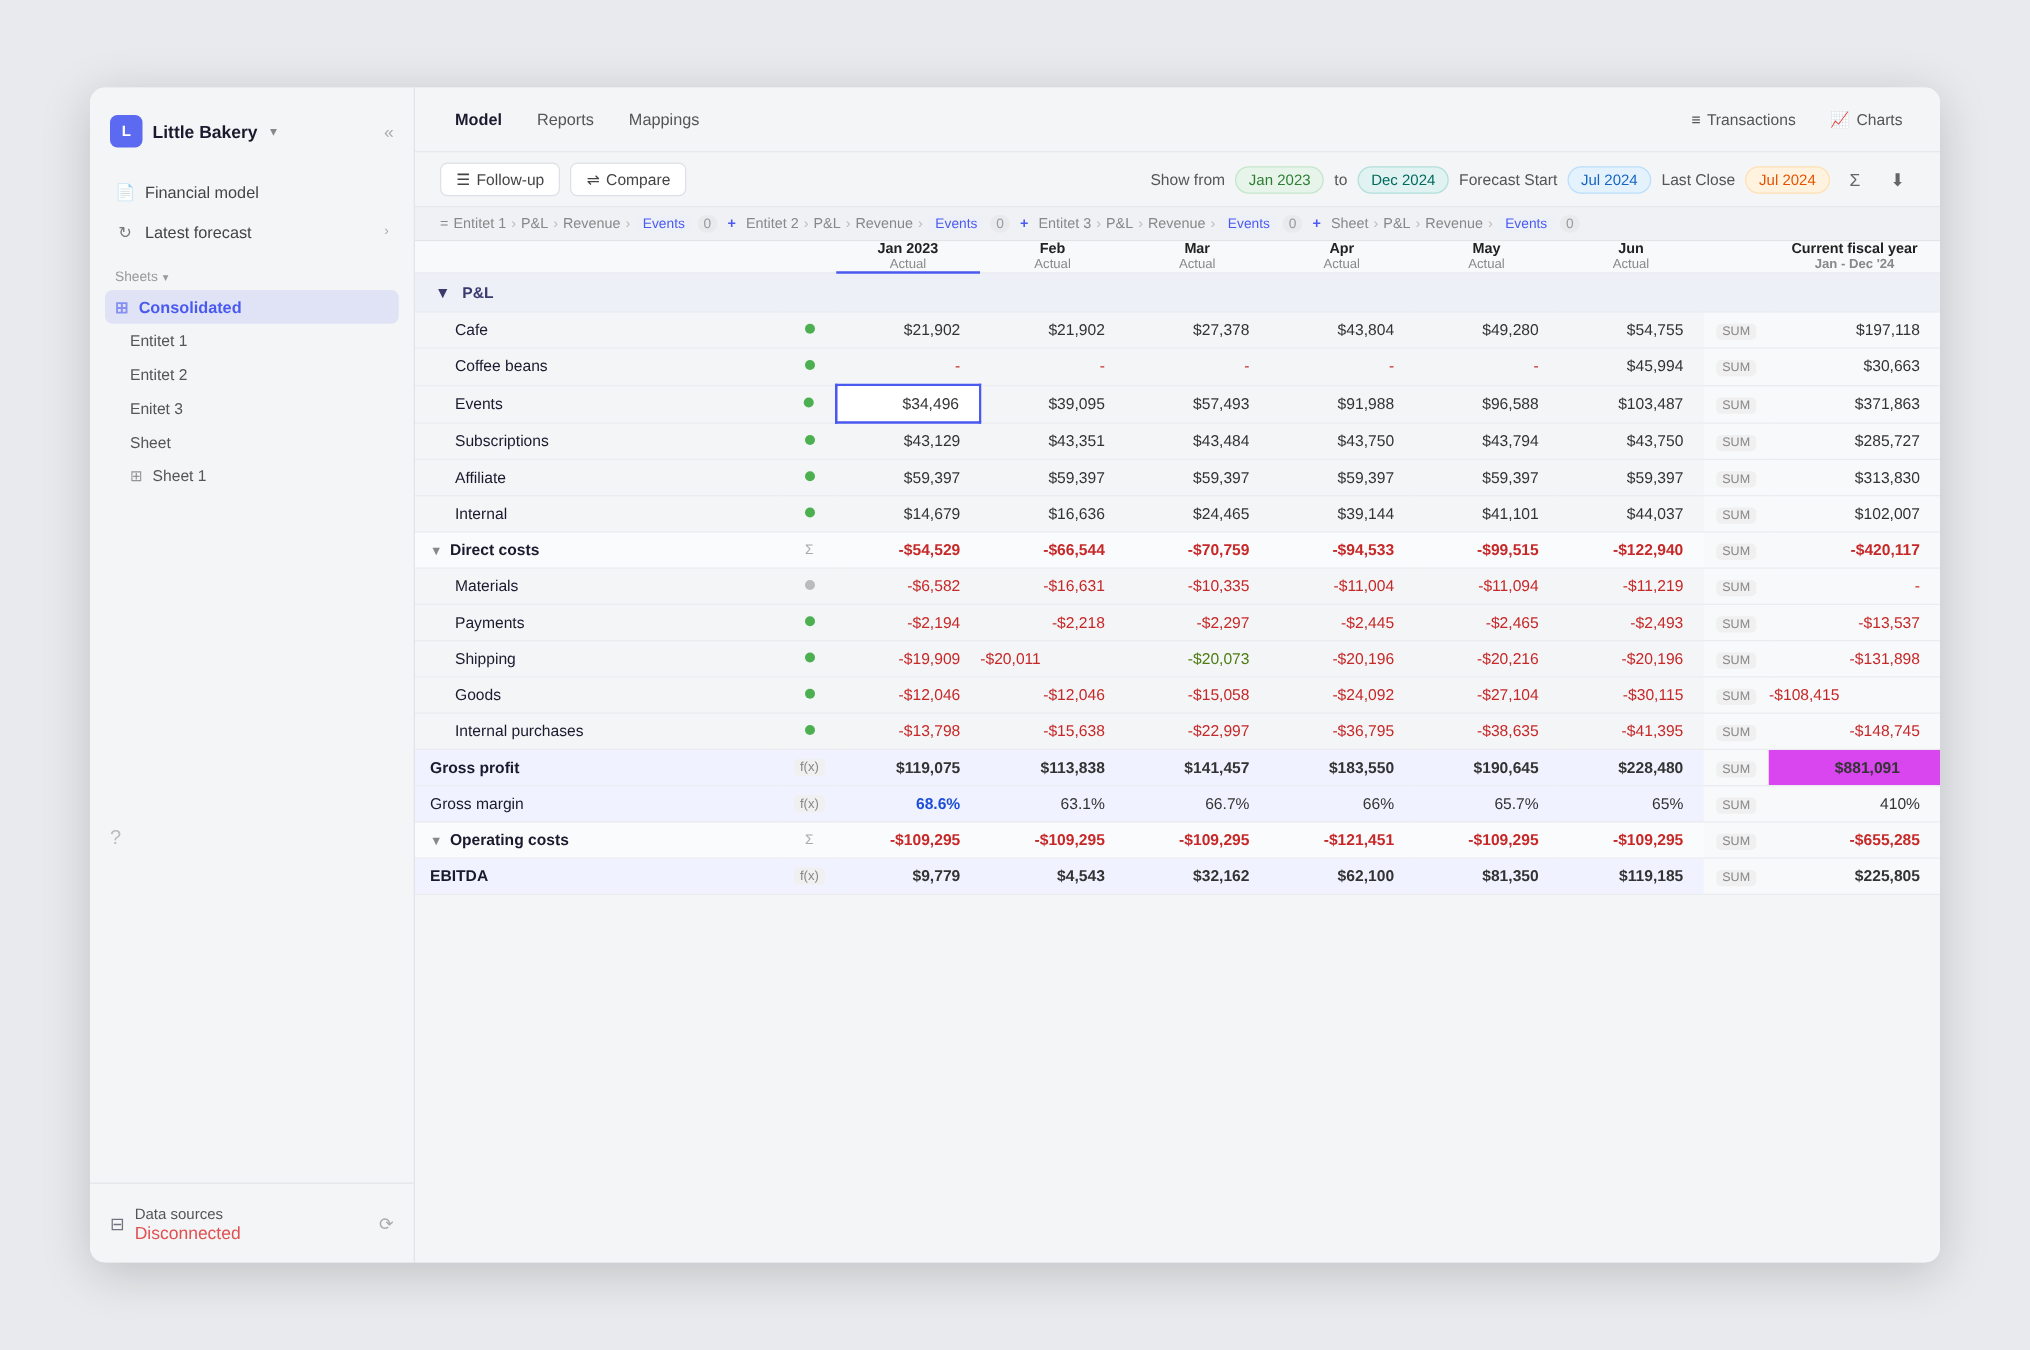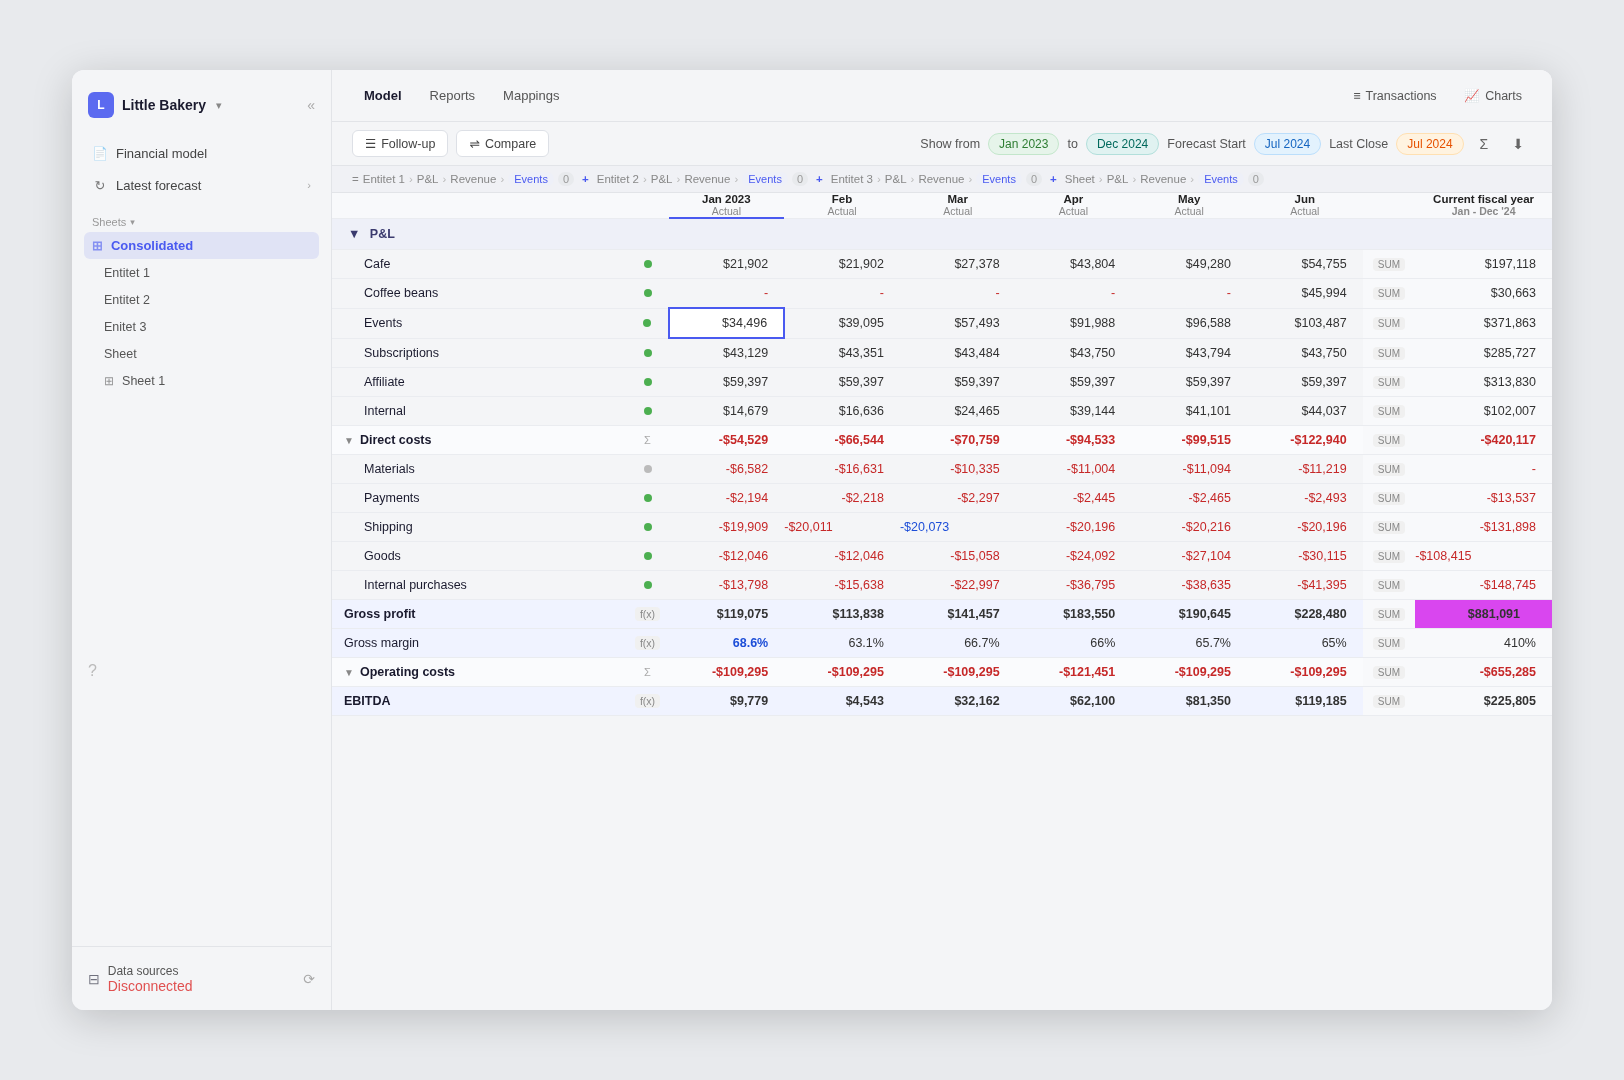--- a/index.html
+++ b/index.html
@@ -392,21 +392,21 @@
               <td class="num-cell" style="color: rgb(198, 40, 40); font-weight: 400; text-align: right; padding-right: 16px; padding-top: 7px; padding-bottom: 7px; min-width: 110px;">-$2,465</td>
               <td class="num-cell" style="color: rgb(198, 40, 40); font-weight: 400; text-align: right; padding-right: 16px; padding-top: 7px; padding-bottom: 7px; min-width: 110px;">-$2,493</td>
               <td style="background: rgb(248, 249, 251); text-align: center; min-width: 50px;"><span class="sum-label">SUM</span></td>
               <td style="background: rgb(248, 249, 251); text-align: right; padding-right: 16px; font-weight: 400; color: rgb(198, 40, 40); min-width: 130px;">-$13,537</td>
             </tr>
             <tr>
               <td style="padding-left: 32px; padding-top: 7px; padding-bottom: 7px; font-weight: 400; min-width: 280px;"><span>Shipping</span></td>
               <td style="text-align: center; min-width: 40px; color: rgb(170, 170, 170); font-size: 11px;"><span class="dot green"></span></td>
               <td class="num-cell" style="color: rgb(198, 40, 40); font-weight: 400; text-align: right; padding-right: 16px; padding-top: 7px; padding-bottom: 7px; min-width: 110px;">-$19,909</td>
               <td class="num-cell" style="color: rgb(198, 40, 40); font-weight: 400; text-align: left; padding-right: 16px; padding-top: 7px; padding-bottom: 7px; min-width: 110px;">-$20,011</td>
-              <td class="num-cell" style="color: #1d4ed8; font-weight: 400; text-align: left; padding-right: 16px; padding-top: 7px; padding-bottom: 7px; min-width: 110px;">-$20,073</td>
+              <td class="num-cell" style="color: #4d7c0f; font-weight: 400; text-align: right; padding-right: 16px; padding-top: 7px; padding-bottom: 7px; min-width: 110px;">-$20,073</td>
               <td class="num-cell" style="color: rgb(198, 40, 40); font-weight: 400; text-align: right; padding-right: 16px; padding-top: 7px; padding-bottom: 7px; min-width: 110px;">-$20,196</td>
               <td class="num-cell" style="color: rgb(198, 40, 40); font-weight: 400; text-align: right; padding-right: 16px; padding-top: 7px; padding-bottom: 7px; min-width: 110px;">-$20,216</td>
               <td class="num-cell" style="color: rgb(198, 40, 40); font-weight: 400; text-align: right; padding-right: 16px; padding-top: 7px; padding-bottom: 7px; min-width: 110px;">-$20,196</td>
               <td style="background: rgb(248, 249, 251); text-align: center; min-width: 50px;"><span class="sum-label">SUM</span></td>
               <td style="background: rgb(248, 249, 251); text-align: right; padding-right: 16px; font-weight: 400; color: rgb(198, 40, 40); min-width: 130px;">-$131,898</td>
             </tr>
             <tr>
               <td style="padding-left: 32px; padding-top: 7px; padding-bottom: 7px; font-weight: 400; min-width: 280px;"><span>Goods</span></td>
               <td style="text-align: center; min-width: 40px; color: rgb(170, 170, 170); font-size: 11px;"><span class="dot green"></span></td>
               <td class="num-cell" style="color: rgb(198, 40, 40); font-weight: 400; text-align: right; padding-right: 16px; padding-top: 7px; padding-bottom: 7px; min-width: 110px;">-$12,046</td>

